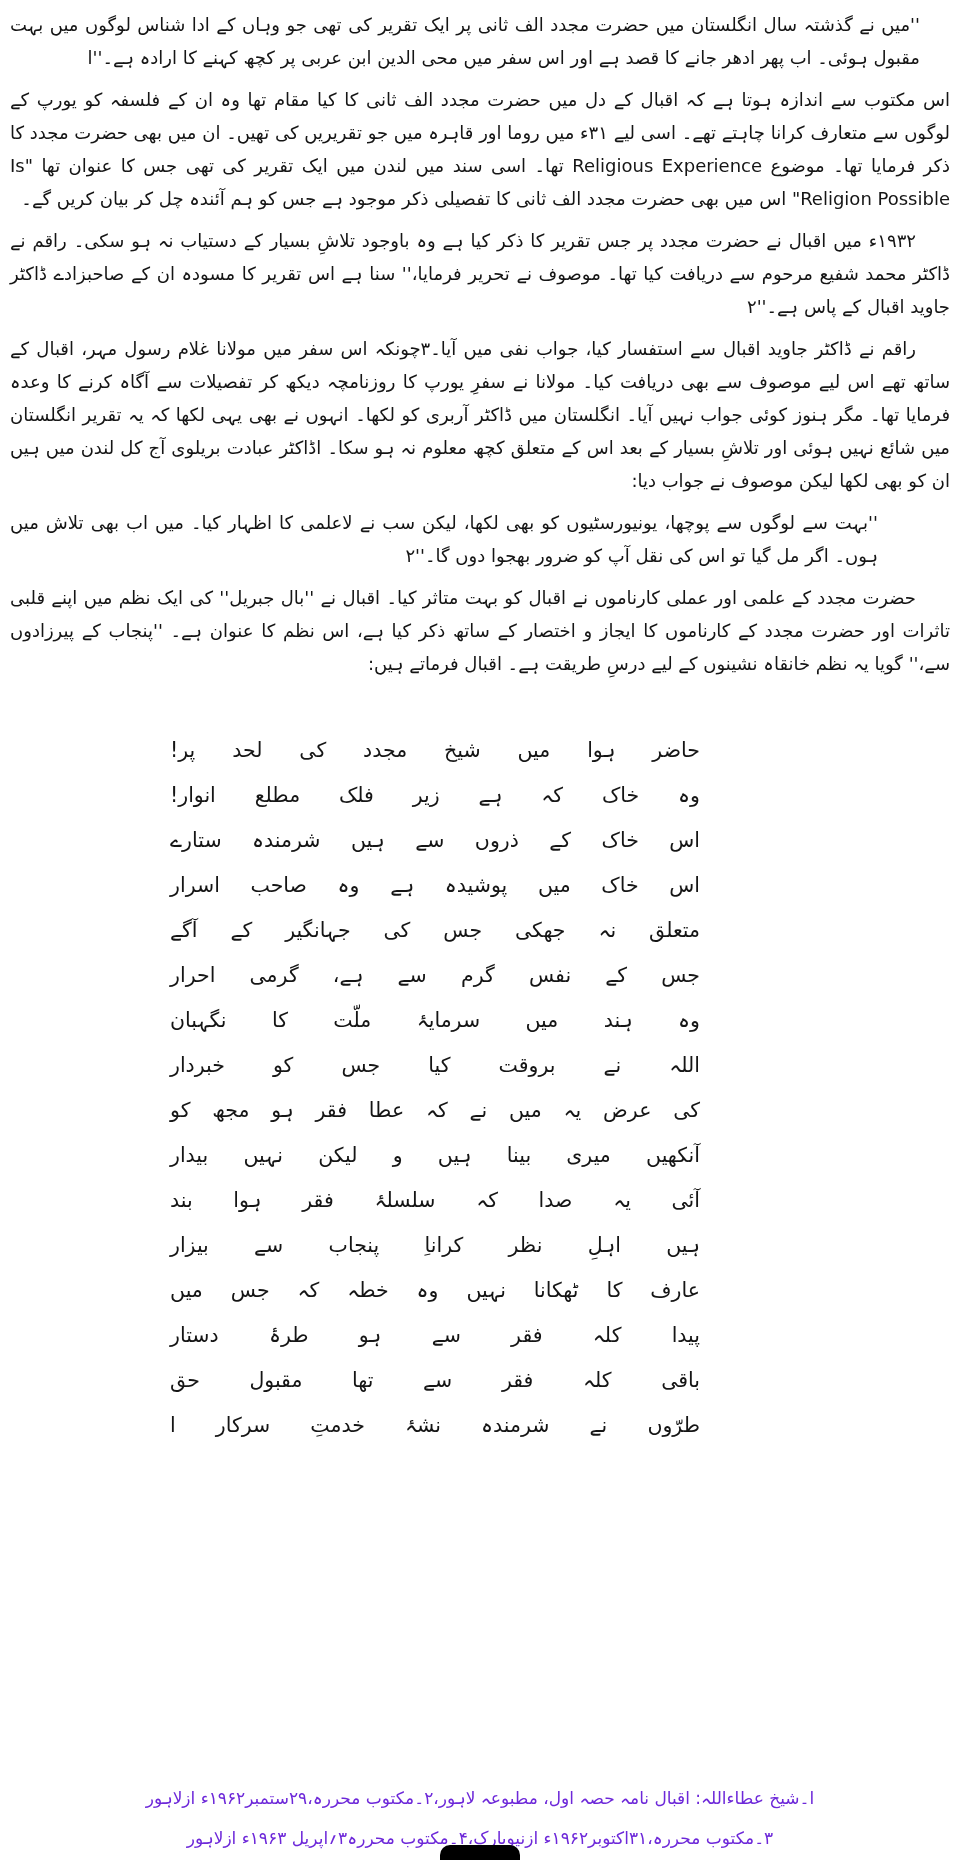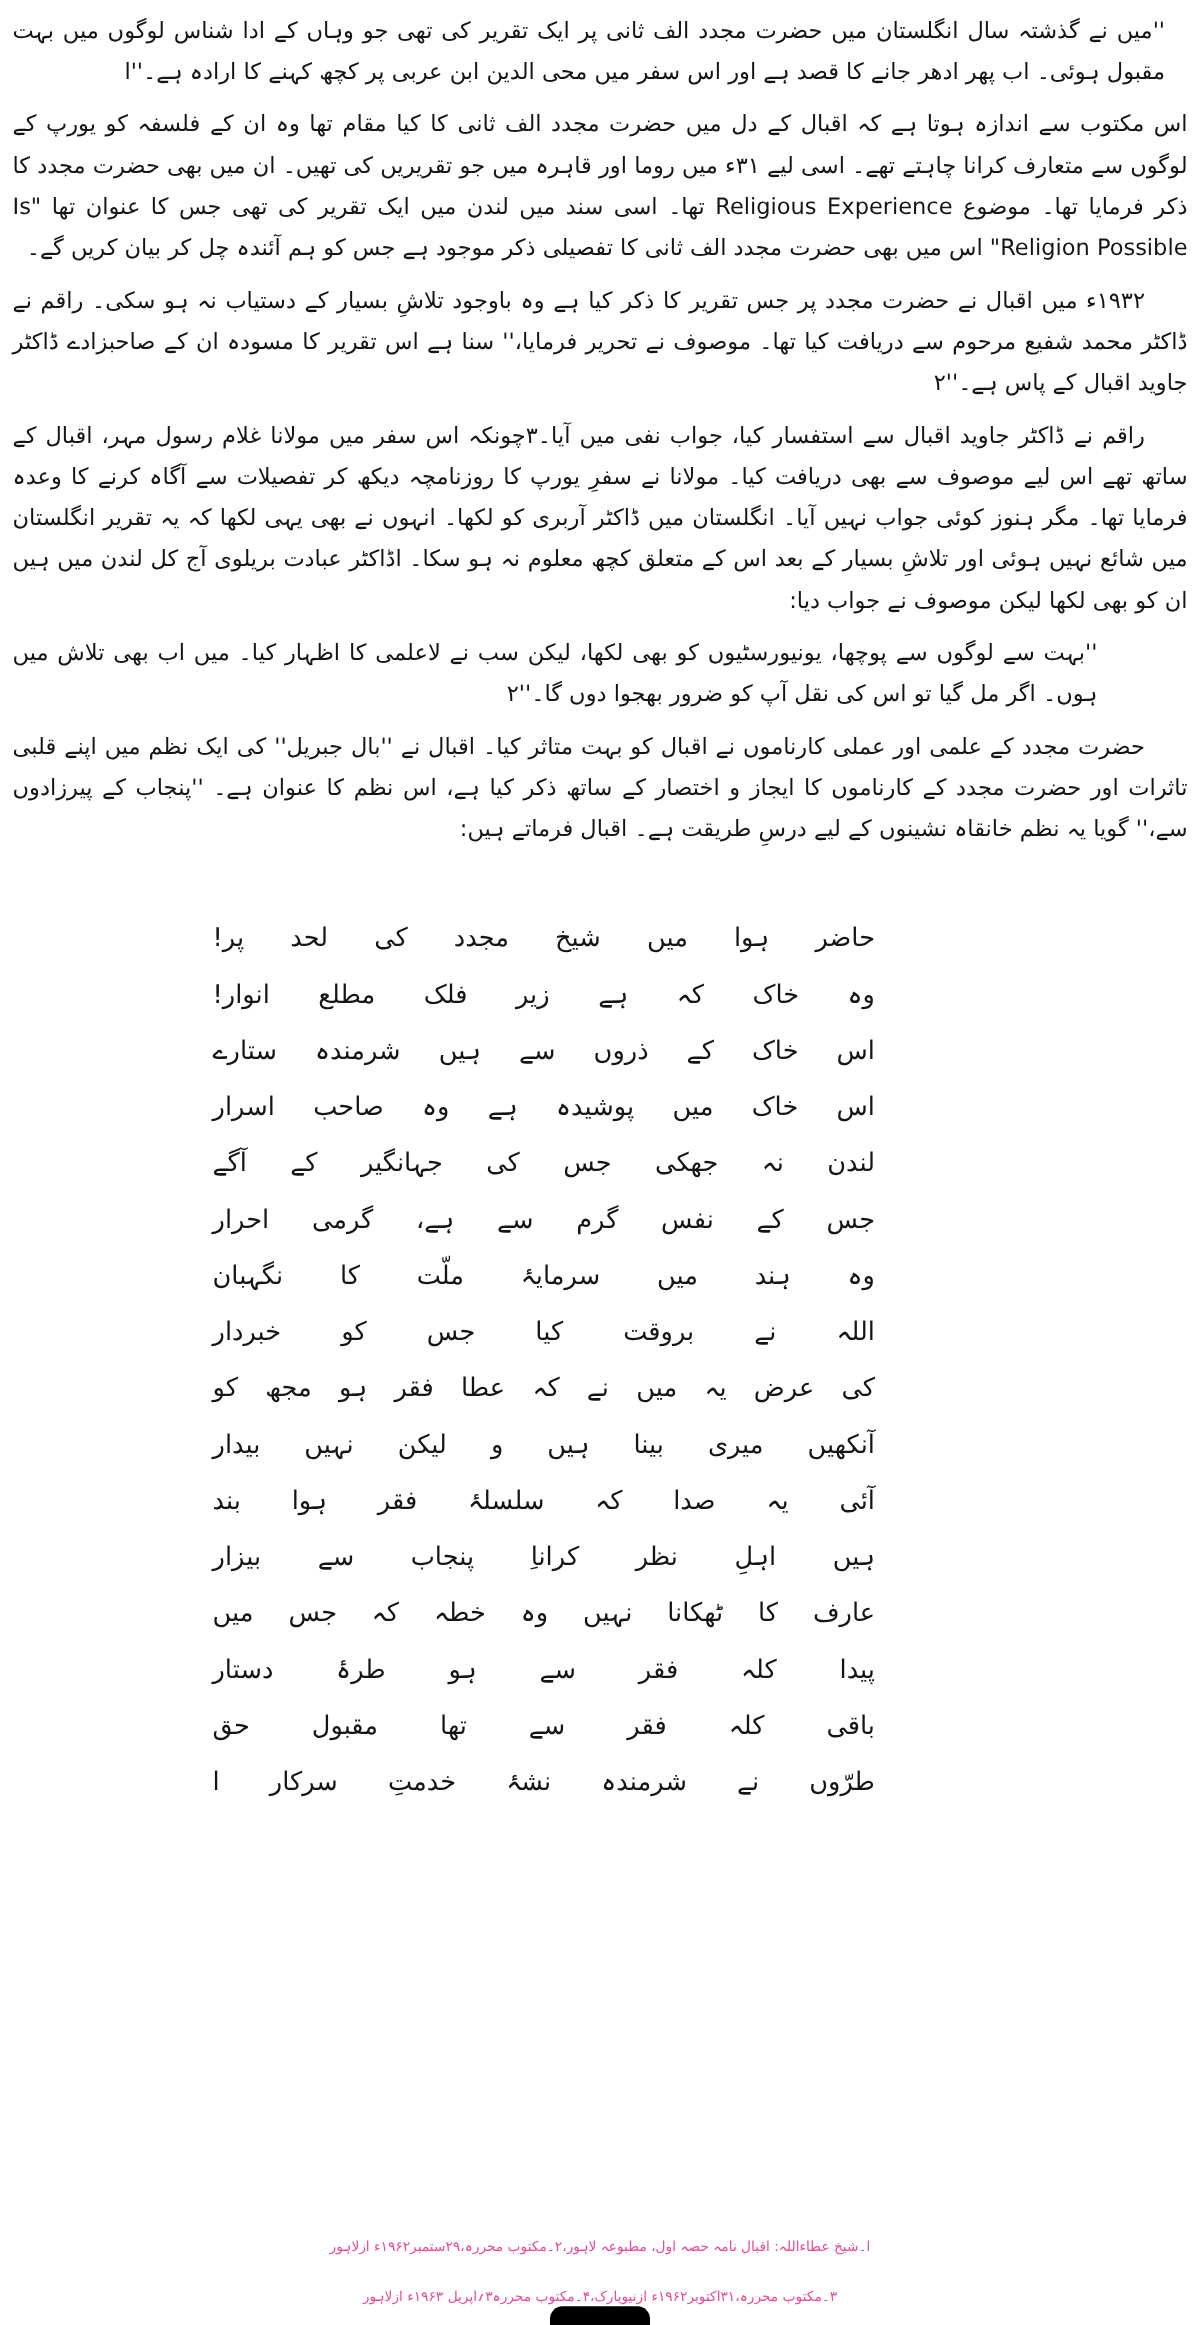--- a/index.html
+++ b/index.html
@@ -19,43 +19,43 @@
     padding: 8px 10px 0 10px;
     position: relative;
   }
   .prose {
     font-size: 18px;
     line-height: 33px;
     text-align: justify;
     margin: 0 0 9px 0;
   }
   .prose.indent { text-indent: 34px; }
-  .prose.quote-1 { margin-right: 18px; }
+  .prose.quote-1 { margin-right: 30px; }
   .prose.quote-2 { margin-right: 72px; }
   .poem {
     margin: 48px 250px 0 160px;
   }
   .poem-line {
     font-size: 20.5px;
     line-height: 45px;
     height: 45px;
     display: flex;
     justify-content: space-between;
     align-items: baseline;
     direction: rtl;
     white-space: nowrap;
   }
   .footnotes {
     margin-top: 330px;
     text-align: center;
   }
   .footnote-line {
-    font-size: 11px;
+    font-size: 17px;
     line-height: 40px;
-    color: #ec4899;
+    color: #6d28d9;
   }
   .scan-blot {
     position: absolute;
     bottom: 0;
     left: 440px;
     width: 80px;
     height: 15px;
     background: #000;
     border-radius: 10px 10px 0 0;
   }
@@ -112,21 +112,21 @@
         <span>اس</span>
         <span>خاک</span>
         <span>میں</span>
         <span>پوشیدہ</span>
         <span>ہے</span>
         <span>وہ</span>
         <span>صاحب</span>
         <span>اسرار</span>
       </div>
     <div class="poem-line">
-        <span>لندن</span>
+        <span>متعلق</span>
         <span>نہ</span>
         <span>جھکی</span>
         <span>جس</span>
         <span>کی</span>
         <span>جہانگیر</span>
         <span>کے</span>
         <span>آگے</span>
       </div>
     <div class="poem-line">
         <span>جس</span>

